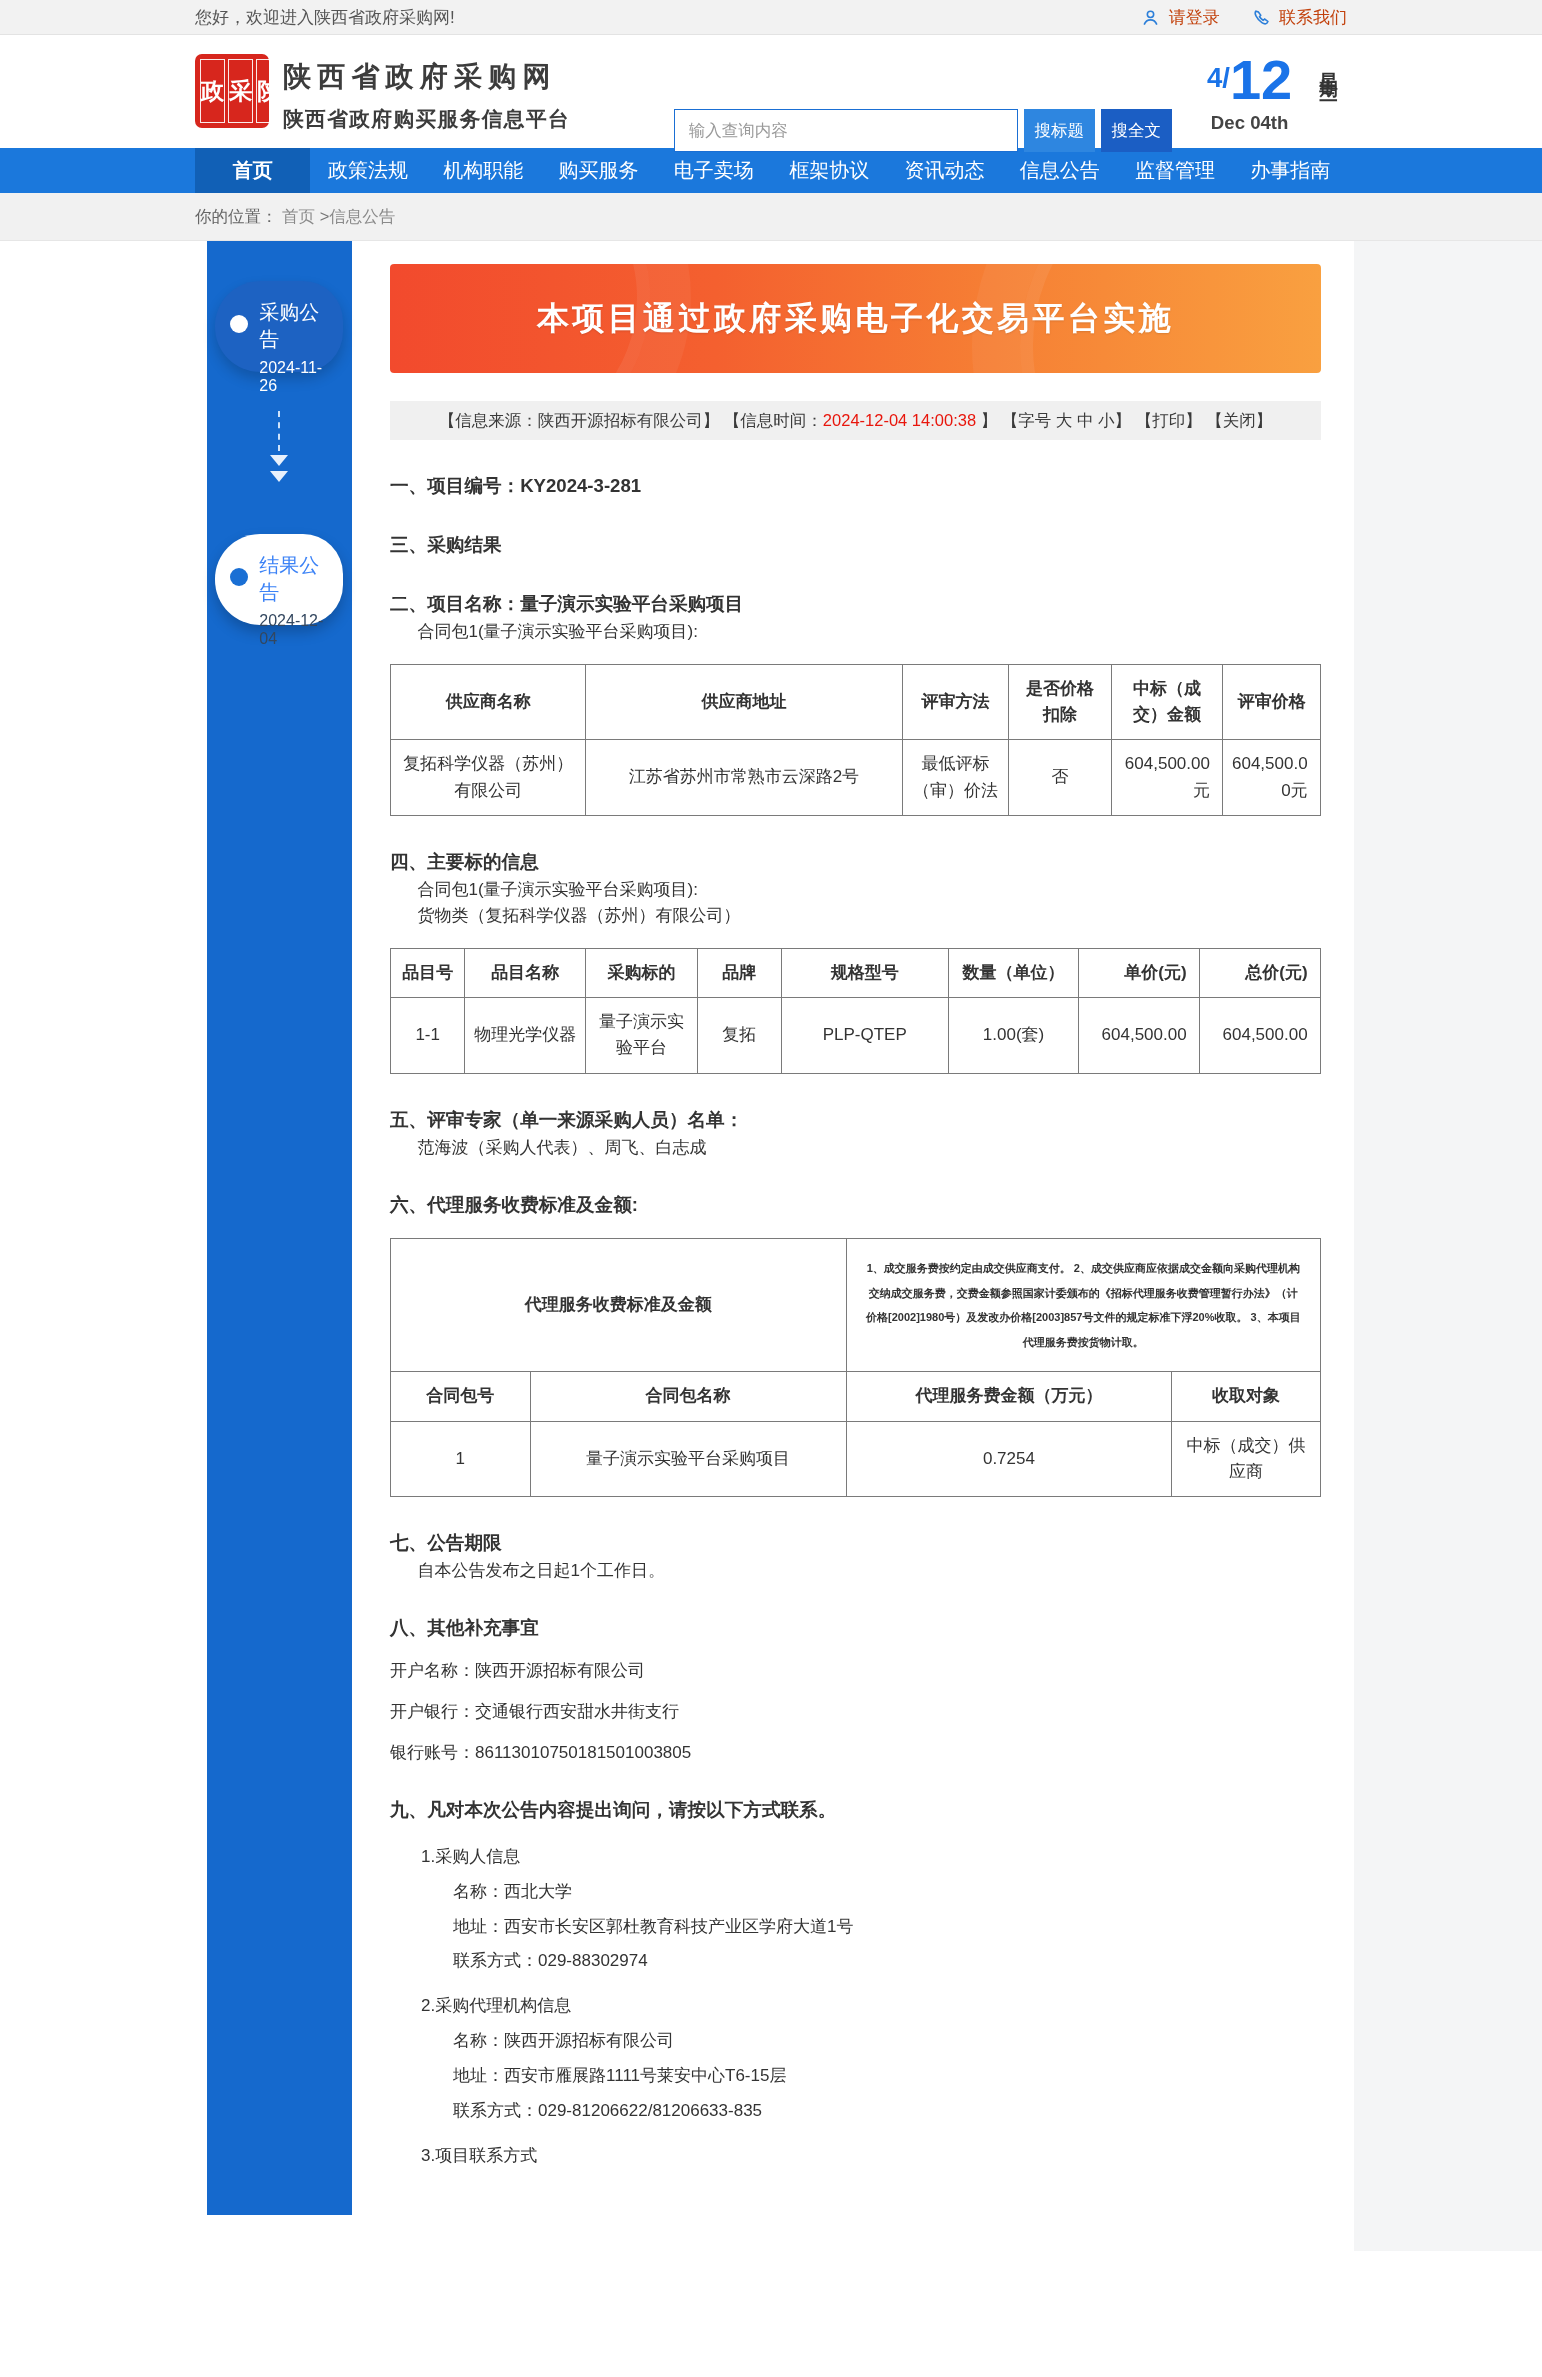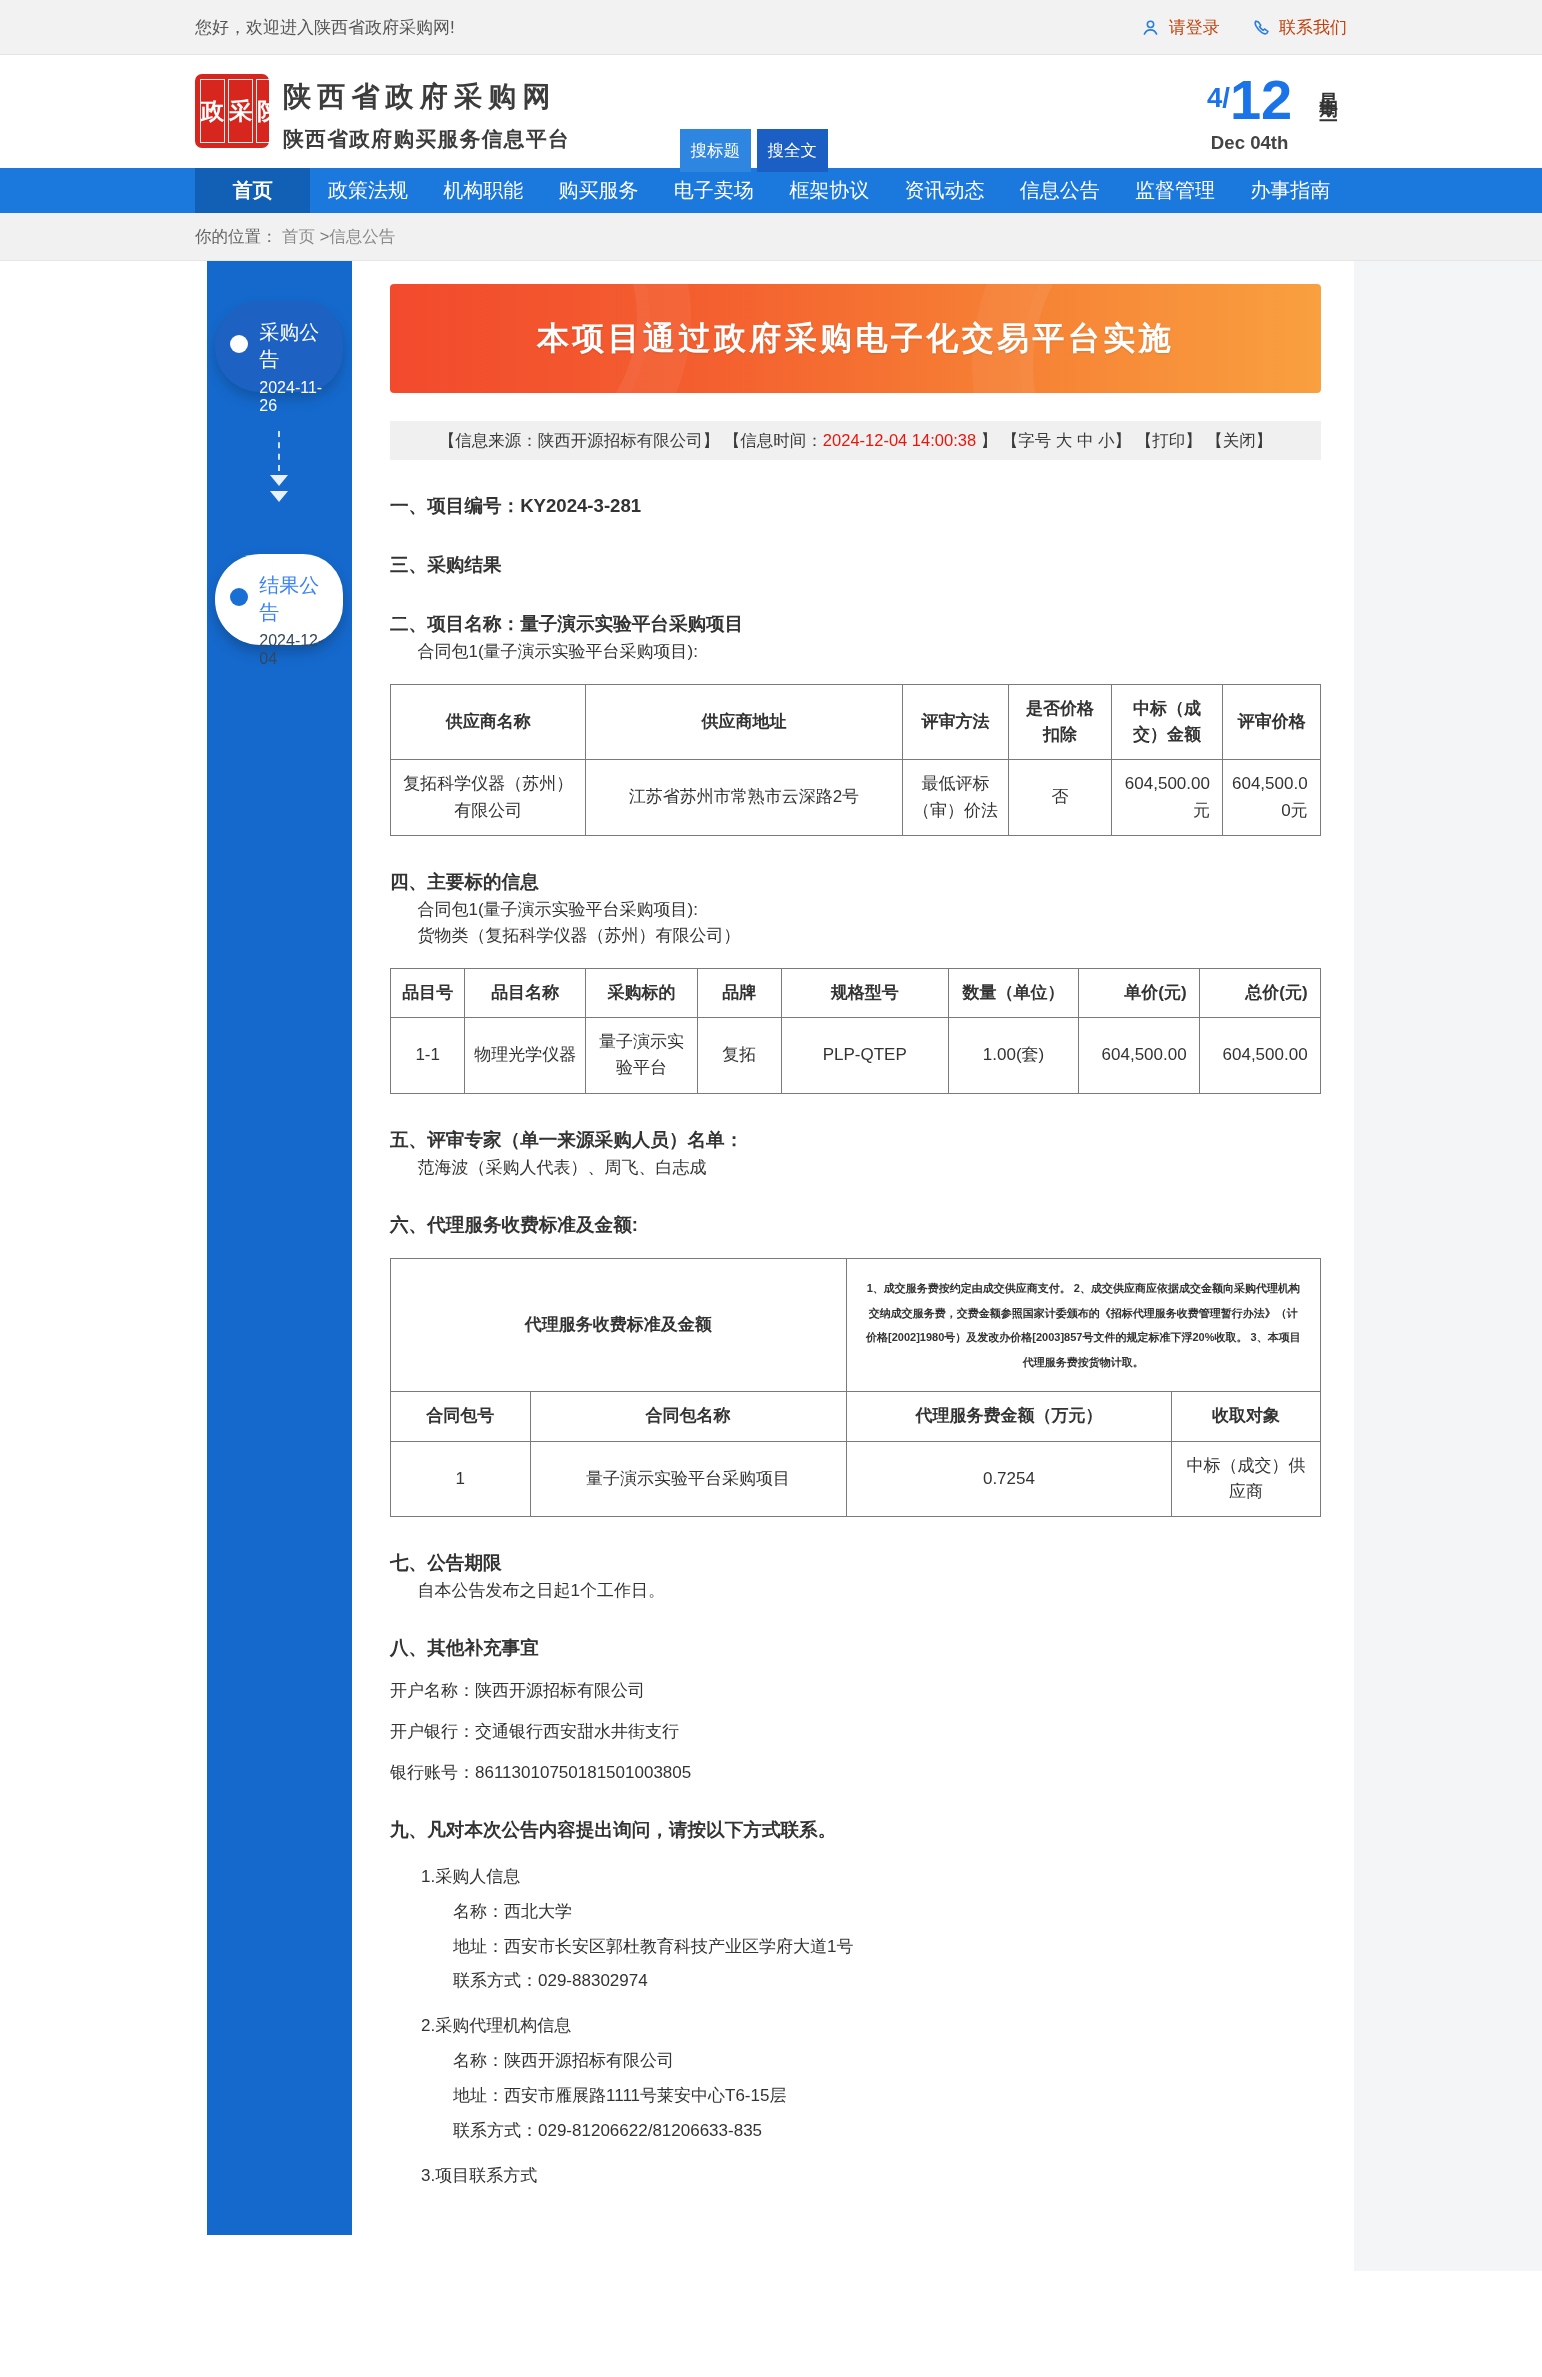--- a/index.html
+++ b/index.html
@@ -5,21 +5,21 @@
   * { box-sizing: border-box; margin: 0; padding: 0; }
   html,body { background:#fff; }
   body {
     width: 1543px;
     font-family: "Liberation Sans", "DejaVu Sans", sans-serif;
     color: #333;
     font-size: 17px;
   }
   
   .topbar {
-    height: 55px; background:#f2f2f2; border-bottom:0.7px solid #e3e3e3;
+    height: 35px; background:#f2f2f2; border-bottom:0.7px solid #e3e3e3;
     display:flex; align-items:center; justify-content:space-between;
     padding:0 196px 0 195px; color:#555; font-size:17px;
   }
   .topbar-right { display:flex; align-items:center; gap:32px; color:#c2410c; }
   .tb-item { display:flex; align-items:center; gap:8.3px; cursor:pointer; }
   .tb-item svg { display:block; }
   
   .header { height:113px; background:#fff; position:relative; }
   .logo {
     position:absolute; left:195px; top:19px; width:74px; height:74px;
@@ -146,20 +146,21 @@
     <span>政</span>
     <span>采</span>
     <span>陕</span>
     <span>西</span>
   </div>
   <div class="site-names">
     <div class="site-name">陕西省政府采购网</div>
     <div class="site-sub">陕西省政府购买服务信息平台</div>
   </div>
   <div class="searchbox">
+    <input type="text" placeholder="输入查询内容" style="">
     <button class="btn-search btn-title">搜标题</button>
     <button class="btn-search btn-full">搜全文</button>
   </div>
   <div class="datebox">
     <div class="date-num">
       <div class="date-frac">
         <span class="small">4/</span><span class="big">12</span>
       </div>
       <div class="date-en">Dec 04th</div>
     </div>

